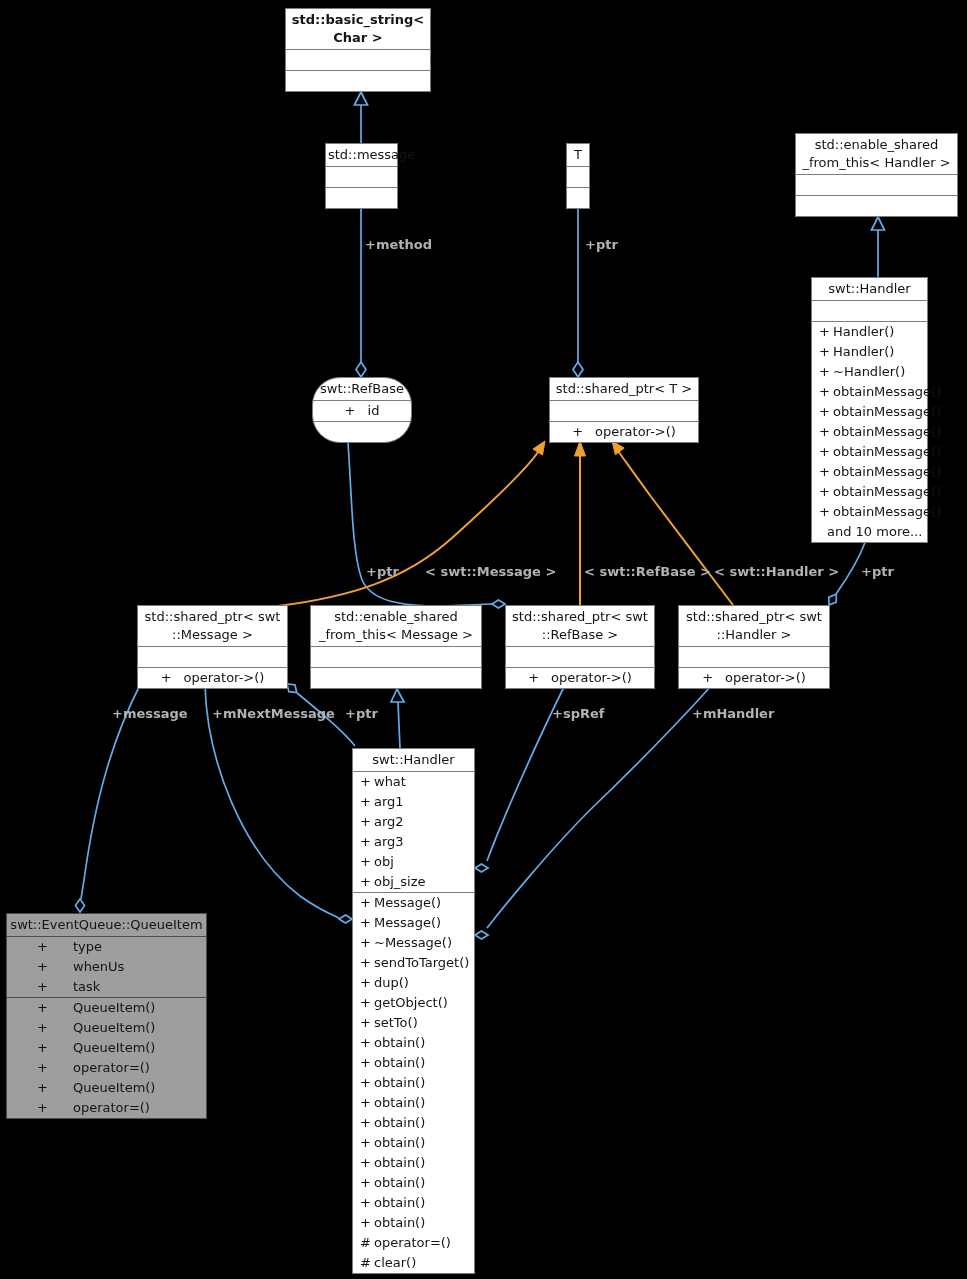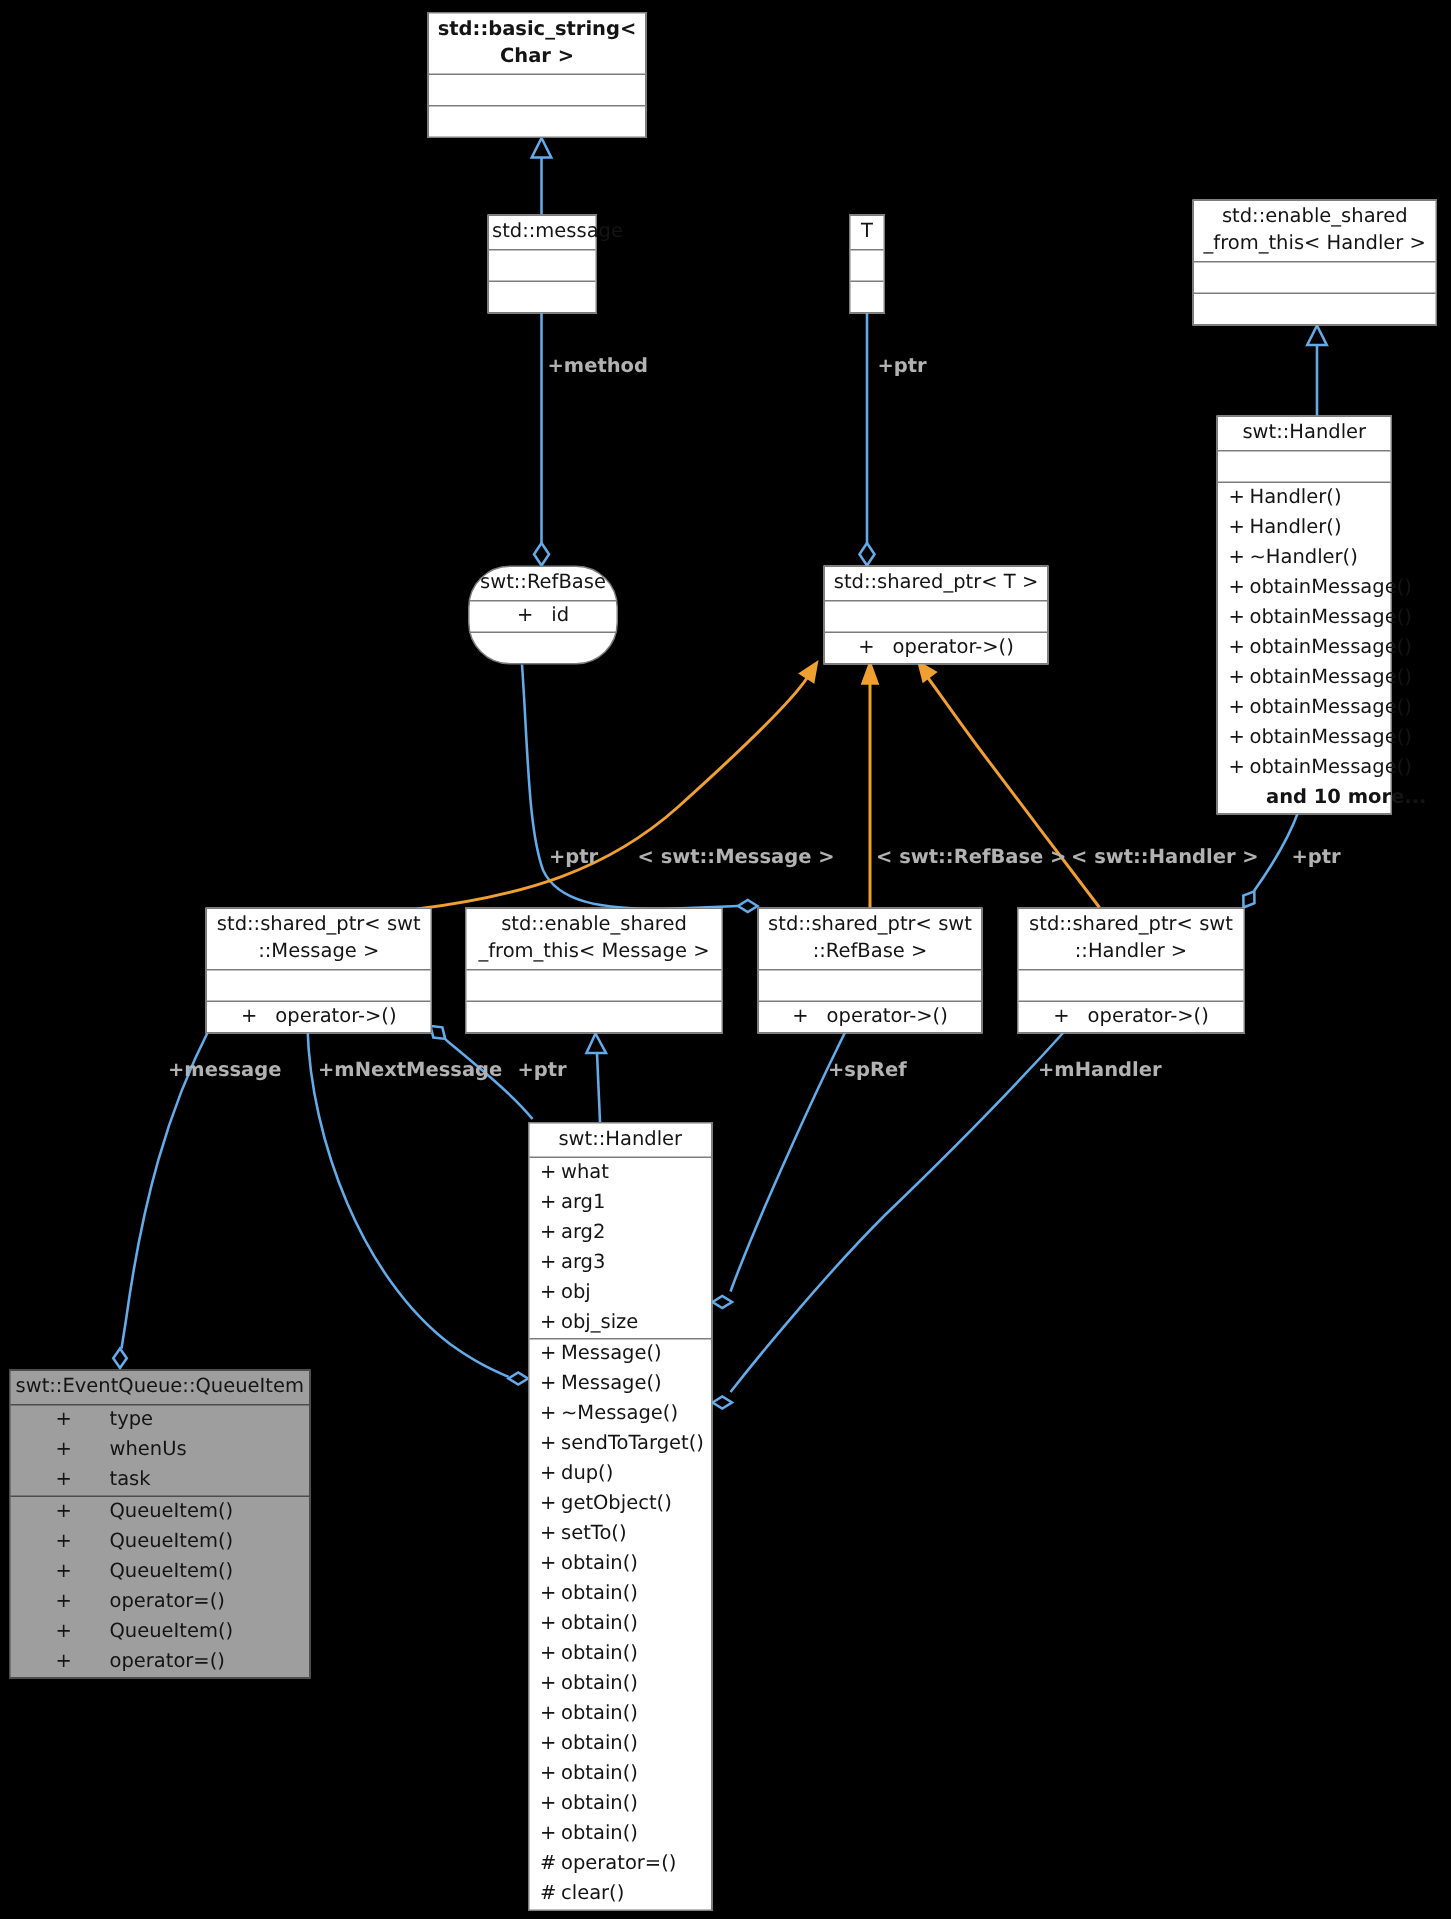--- a/index.html
+++ b/index.html
@@ -20,21 +20,21 @@
   .ntitle{text-align:center;font-size:13px;line-height:18px;padding:2px 2px;}
   .ncomp{border-top:1.6px solid var(--node-border);}
   .node.hl .ncomp{border-top-color:var(--hl-border);}
   .ncomp.empty{height:20px;}
   .row{display:flex;font-size:13px;line-height:20px;padding:0 7px;white-space:nowrap;}
   .row .sign{flex:0 0 14px;}
   .mode-center .row{justify-content:center;gap:12px;padding:0 2px;}
   .mode-center .row .sign{flex:0 0 auto;}
   .mode-wide .row{padding-left:30px;}
   .mode-wide .row .sign{flex:0 0 36px;}
-  .row.nosign{padding-left:32px;font-weight:bold;}
+  .row.nosign{padding-left:15px;}
   .elabel{
     position:absolute;font-size:13px;line-height:15px;font-weight:bold;
     color:var(--label);white-space:nowrap;
   }
 </style>
 </head>
 <body>
 
 <div id="canvas" style="--bg: #000000; --blue: #63acec; --orange: #f0a030; --node-fill: #ffffff; --node-border: #7d7d7d; --node-text: #141414; --hl-fill: #9e9e9e; --hl-border: #4c4c4c; --label: #b2b2b2;">
 

